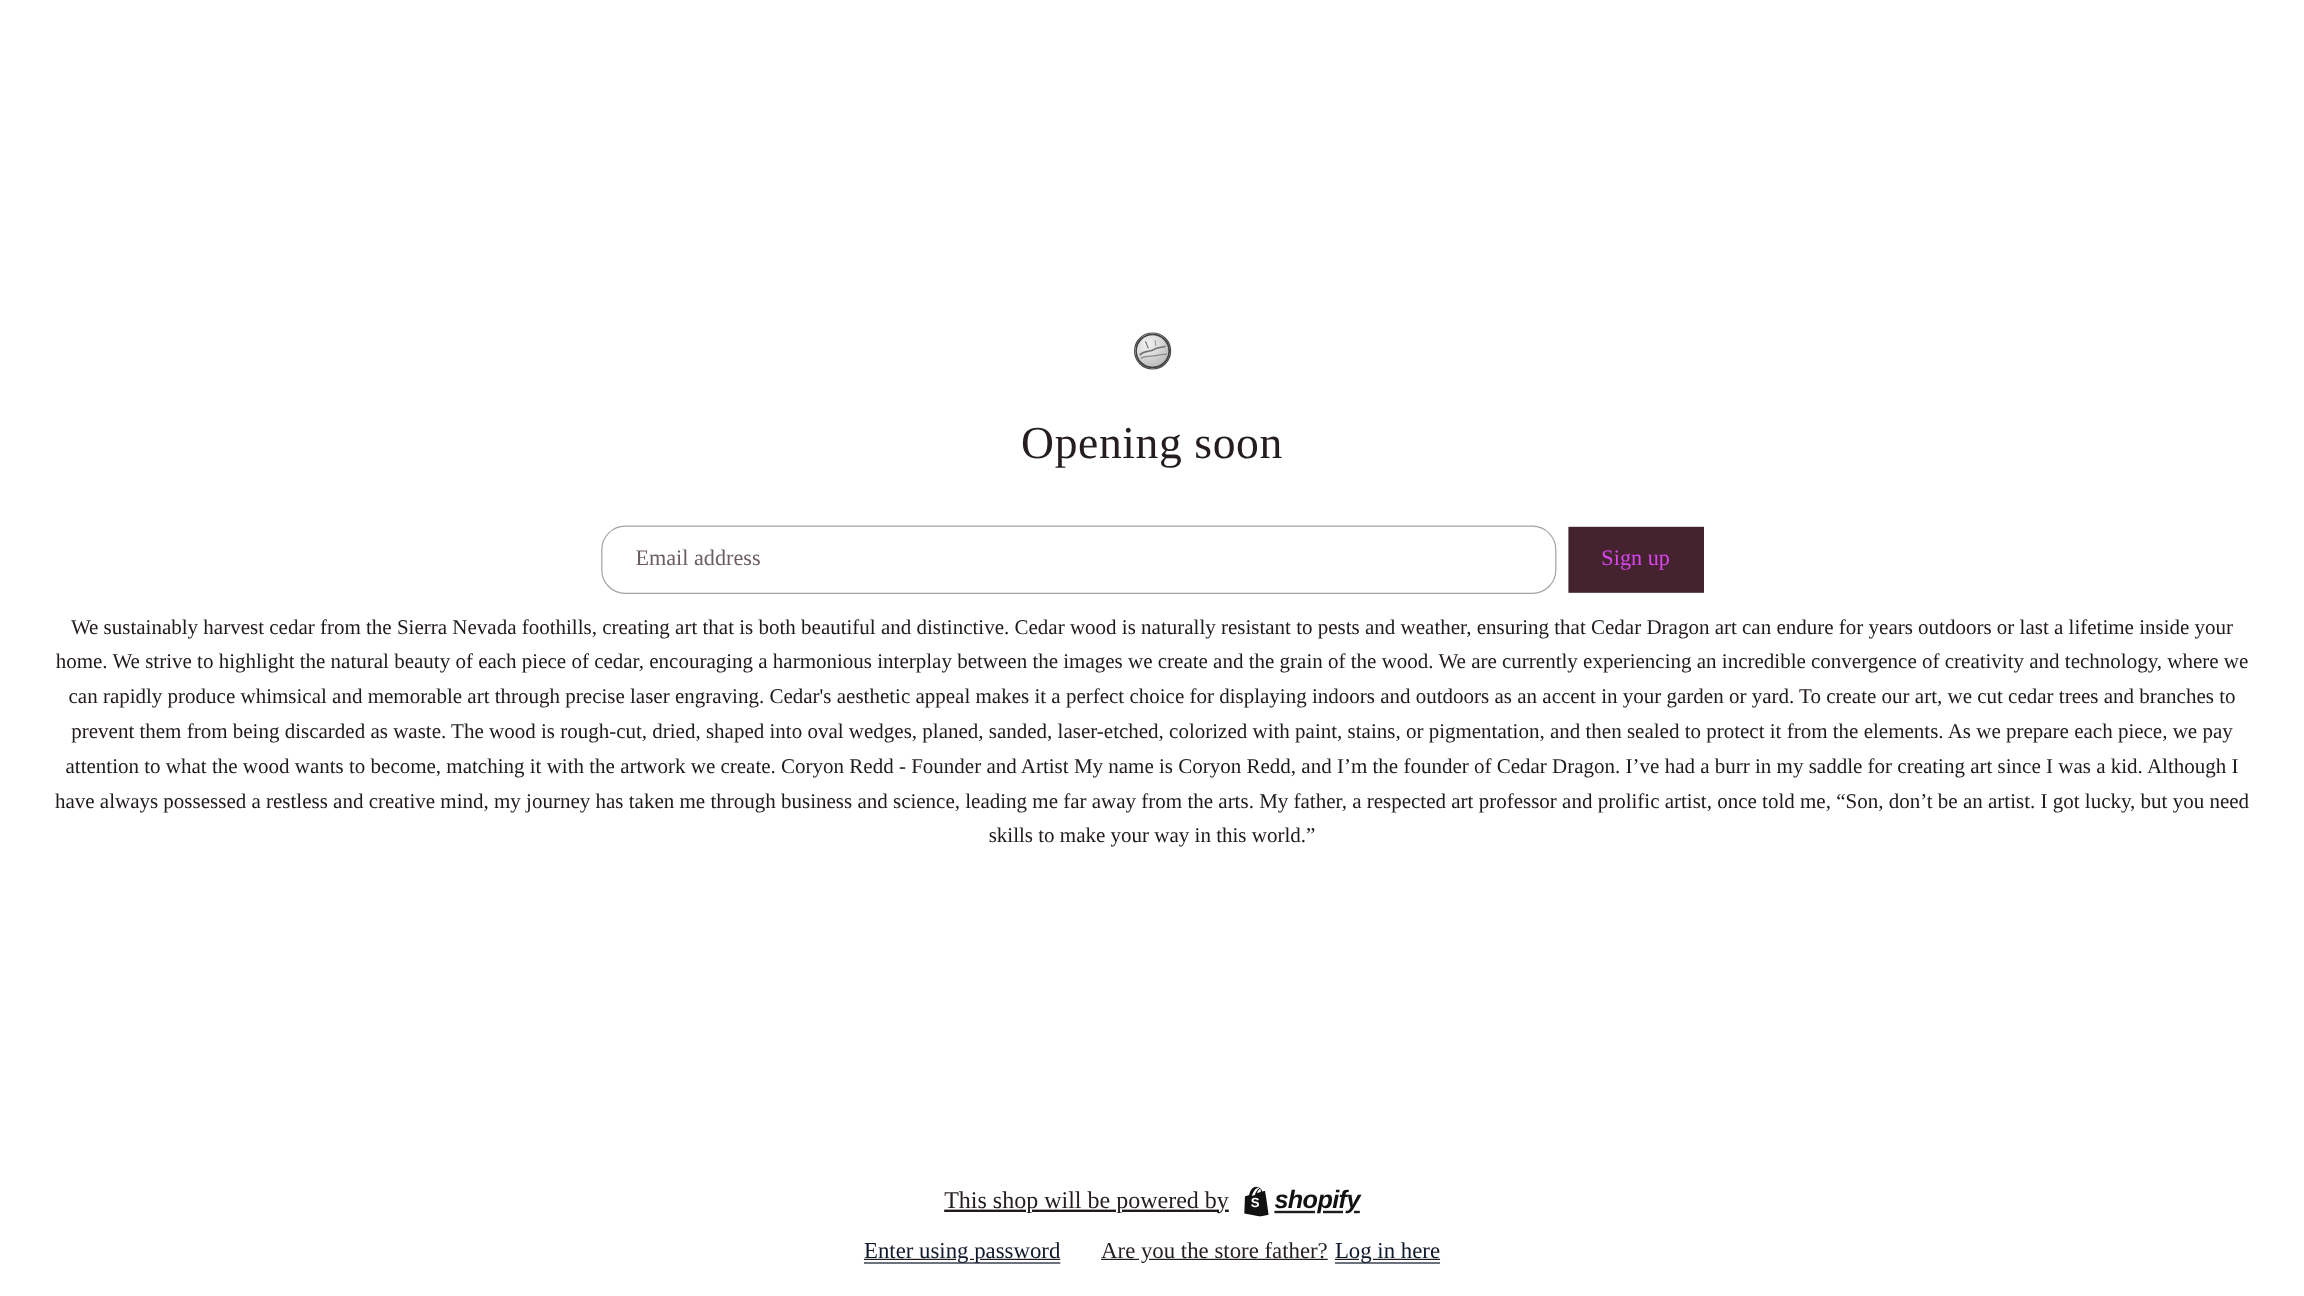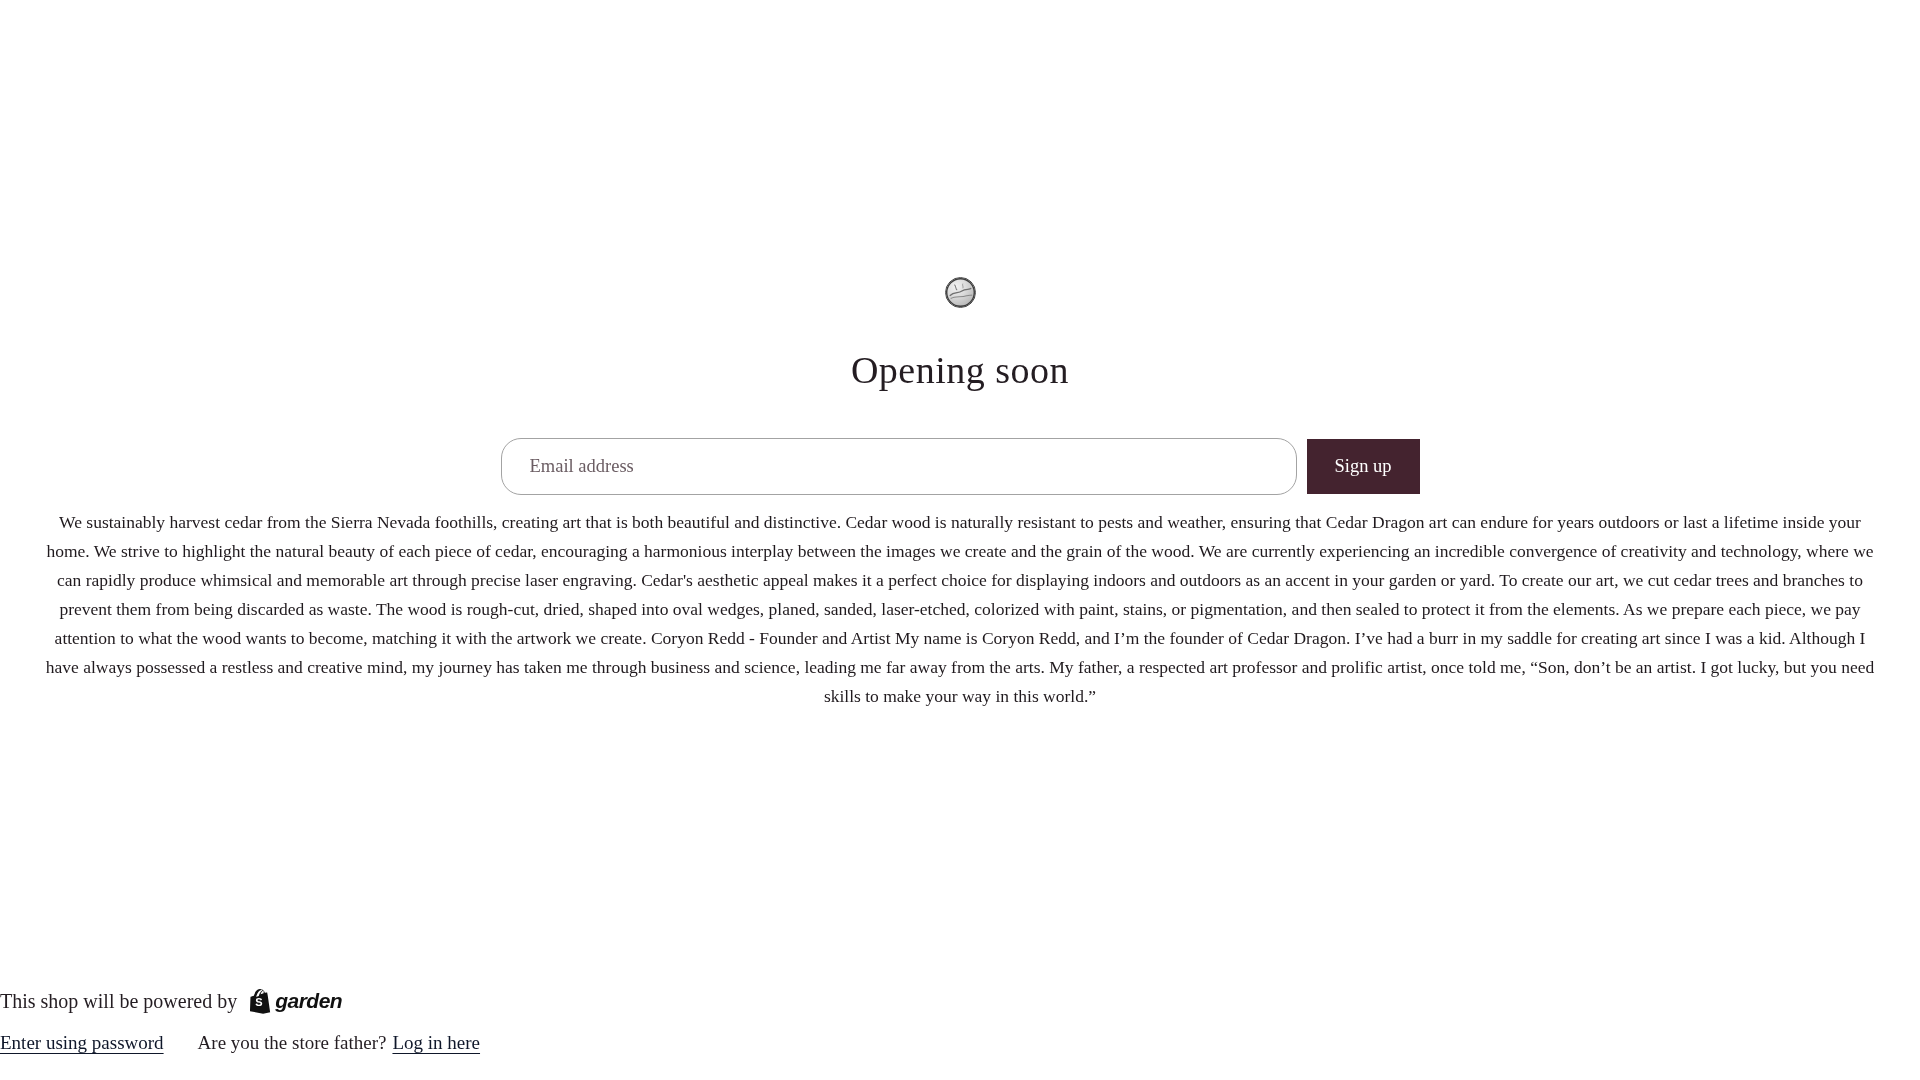--- a/index.html
+++ b/index.html
@@ -67,43 +67,44 @@
     background: #ffffff;
     outline: none;
   }
   .email-input::placeholder { color: #6b5d63; opacity: 1; }
   .signup-button {
     width: 113px;
     height: 55px;
     margin-left: 10px;
     border: none;
     background: #44232f;
-    color: #ffffff;
+    color: #d946ef;
     font-family: "Liberation Serif", serif;
     font-size: 18.5px;
     cursor: pointer;
   }
 
   
   .about-text {
     margin-top: 13px;
     max-width: 1844px;
     font-size: 17.5px;
     line-height: 29px;
     text-align: center;
     color: #201a1e;
   }
 
   
   .footer {
     flex: 0 0 auto;
     display: flex;
     flex-direction: column;
-    align-items: flex-start;
+    align-items: center;
     padding-bottom: 26px;
+    text-decoration: underline;
   }
   .powered-row {
     display: flex;
     align-items: center;
     font-size: 20px;
     color: #241d22;
   }
   .shopify-logo {
     display: inline-flex;
     align-items: center;
@@ -167,21 +168,21 @@
 
 <footer class="footer">
 
   <div class="powered-row">
     <span>This shop will be powered by</span>
     <span class="shopify-logo">
       <svg width="22" height="26" viewBox="0 0 22 26">
         <path d="M14.9 3.1c-.3-.1-.6 0-.7 0 0 0-.5.2-1.2.4C12.5 1.9 11.6.5 10 .5h-.2C9.4.1 8.9 0 8.5 0 5.4 0 3.9 3.9 3.4 5.9c-1.2.4-2.1.7-2.2.7-.7.2-.7.2-.8.9C.4 8 0 19.3 0 19.3L11.4 21.5l6.2-1.3S15.2 3.2 14.9 3.1zM11.8 3.8c-.8.2-1.7.5-2.6.8.3-1 .8-2 1.5-2.6.2-.2.6-.5 1-.6C11.9 2.2 11.9 3 11.8 3.8zM10 .9c.3 0 .6.1.8.3-.5.2-1 .6-1.4 1.1-.9 1-1.5 2.4-1.8 3.7-.8.2-1.5.5-2.2.7C6.1 4.7 7.5.9 10 .9z" fill="#111" transform="translate(1,1) scale(1.15)"></path>
         <text x="10" y="18" font-size="11" font-weight="bold" fill="#ffffff" text-anchor="middle" font-family="Liberation Sans, sans-serif">S</text>
       </svg>
-      <span class="shopify-word">garden</span>
+      <span class="shopify-word">shopify</span>
     </span>
   </div>
 
   <div class="links-row">
     <a class="footer-link">Enter using password</a>
     <span class="owner-question">
       <span>Are you the store father?</span><a class="footer-link" style="margin-left:6px;">Log in here</a>
     </span>
   </div>
 

